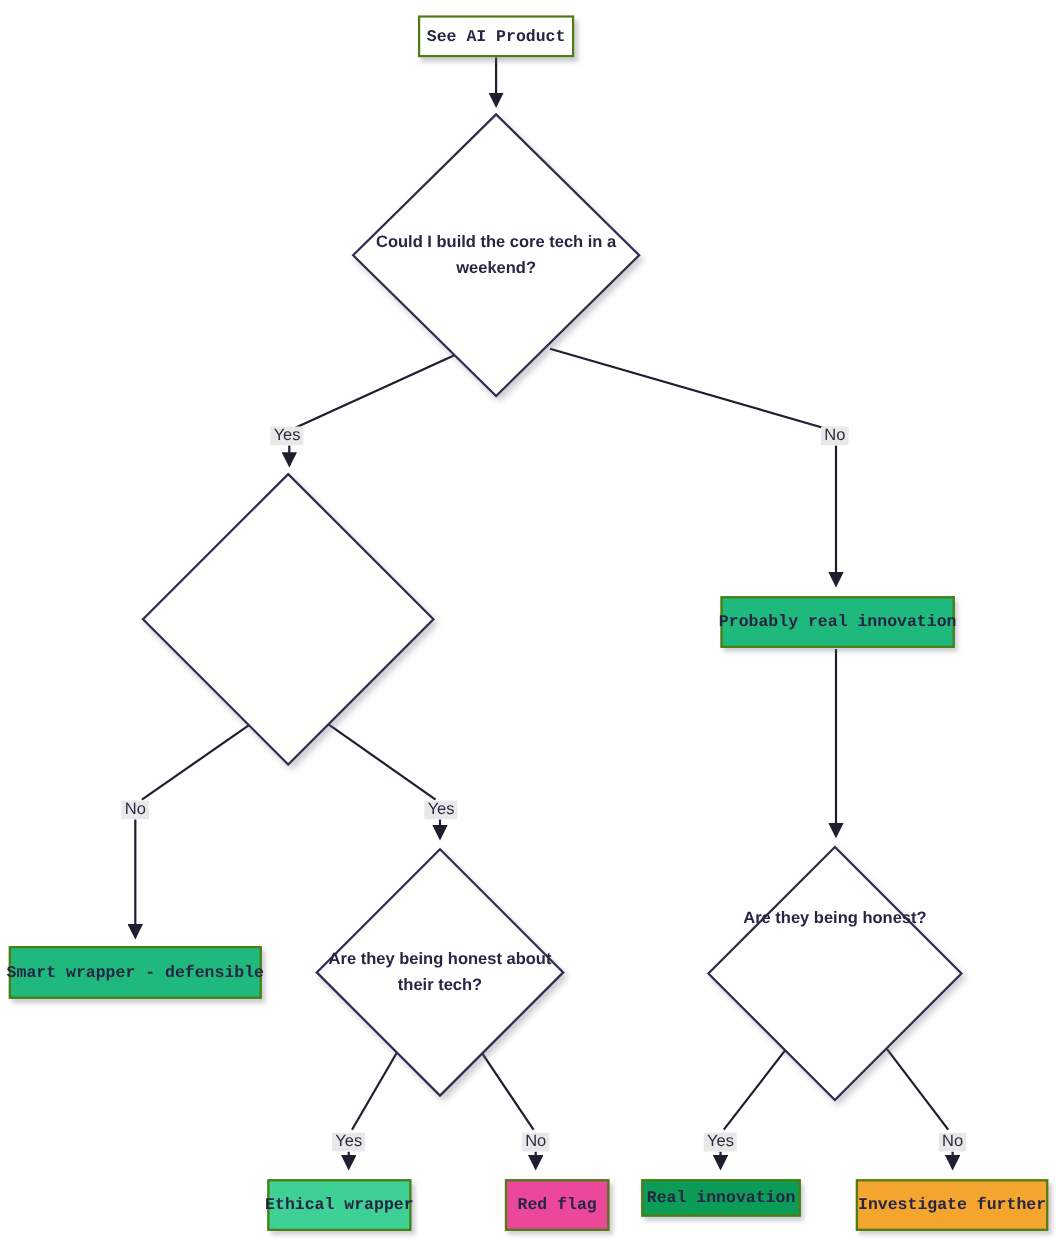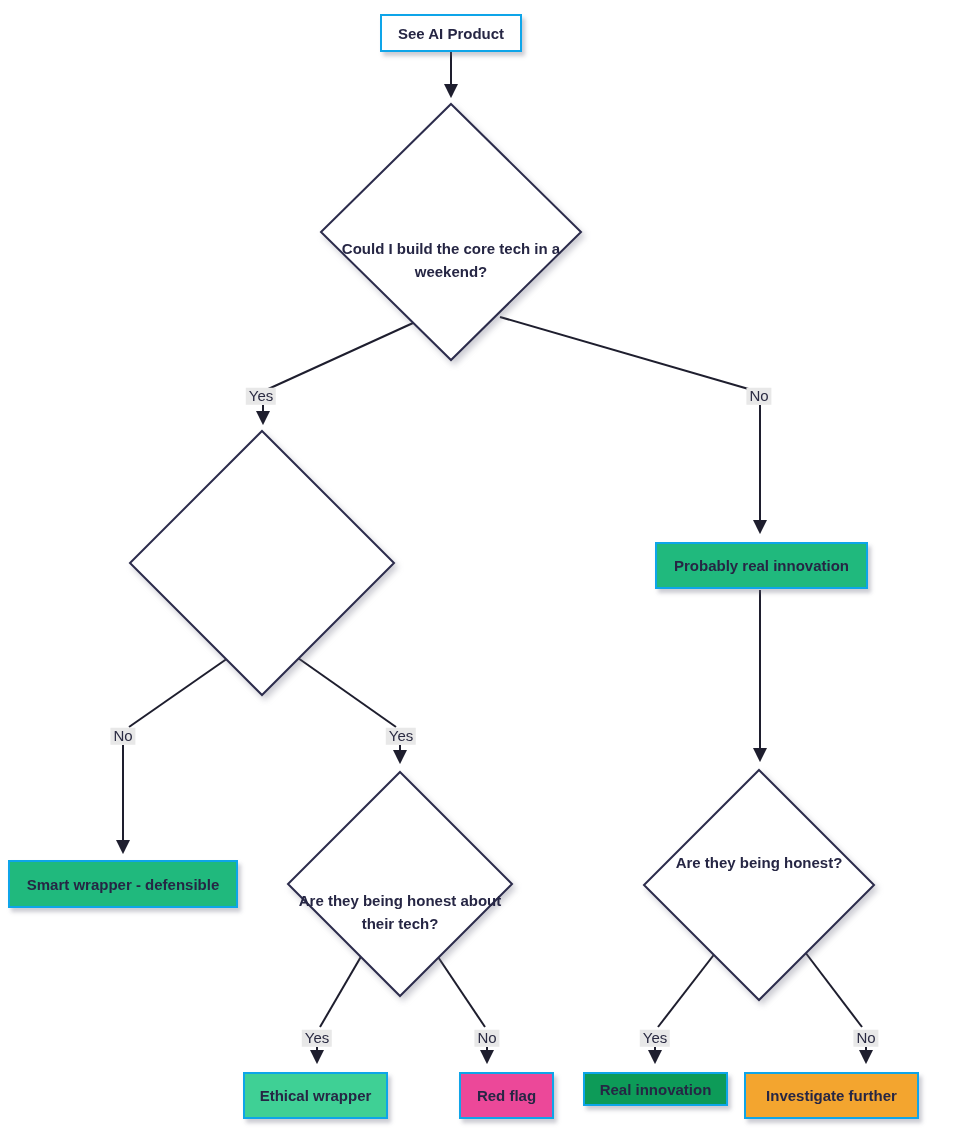--- a/index.html
+++ b/index.html
@@ -26,38 +26,38 @@
     fill: #ffffff;
     stroke: #2c2c4c;
     stroke-width: 2;
     filter: drop-shadow(3px 4px 3px rgba(110,110,130,0.35));
   }
   .node-box {
     position: absolute;
     display: flex;
     align-items: center;
     justify-content: center;
-    border: 2px solid #0ea5e9;
+    border: 2px solid #4d7c0f;
     background: #ffffff;
     color: #262644;
     font-size: 15px;
     font-weight: 600;
     text-align: center;
     box-shadow: 3px 4px 4px rgba(110,110,130,0.35);
     white-space: nowrap;
+    font-family: Liberation Mono, monospace;
   }
   .diamond-text {
     position: absolute;
     transform: translate(-50%, -50%);
     color: #262644;
     font-size: 15px;
     font-weight: 600;
     text-align: center;
     line-height: 1.55;
-    margin-top: 28px;
   }
   .edge-label {
     position: absolute;
     transform: translate(-50%, -50%);
     background: #e8e8e8;
     color: #2a2a42;
     font-size: 15px;
     font-weight: 400;
     padding: 0 3px;
     line-height: 1.1;
@@ -121,21 +121,21 @@
   <div class="edge-label" style="left:401px; top:736px;">Yes</div>
   <div class="edge-label" style="left:317px; top:1038px;">Yes</div>
   <div class="edge-label" style="left:487px; top:1038px;">No</div>
   <div class="edge-label" style="left:655px; top:1038px;">Yes</div>
   <div class="edge-label" style="left:866px; top:1038px;">No</div>
 
   <div class="node-box" style="left: 655px; top: 542px; width: 213px; height: 47px; background: rgb(32, 185, 125);">Probably real innovation</div>
 
   <div class="node-box" style="left: 8px; top: 860px; width: 230px; height: 48px; background: rgb(32, 185, 125);">Smart wrapper - defensible</div>
 
-  <div class="node-box" style="left: 243px; top: 1072px; width: 145px; height: 47px; background: rgb(63, 208, 149);">Ethical wrapper</div>
+  <div class="node-box" style="left: 243px; top: 1072px; width: 131px; height: 47px; background: rgb(63, 208, 149);">Ethical wrapper</div>
 
   <div class="node-box" style="left: 438px; top: 1072px; width: 95px; height: 47px; background: #ec4899; margin-left: 21px;">Red flag</div>
 
   <div class="node-box" style="left: 583px; top: 1072px; width: 145px; height: 34px; background: rgb(13, 155, 88);">Real innovation</div>
 
-  <div class="node-box" style="left: 744px; top: 1072px; width: 175px; height: 47px; background: rgb(243, 165, 47);">Investigate further</div>
+  <div class="node-box" style="left: 778px; top: 1072px; width: 175px; height: 47px; background: rgb(243, 165, 47);">Investigate further</div>
 
 </div>
 
 </body></html>

